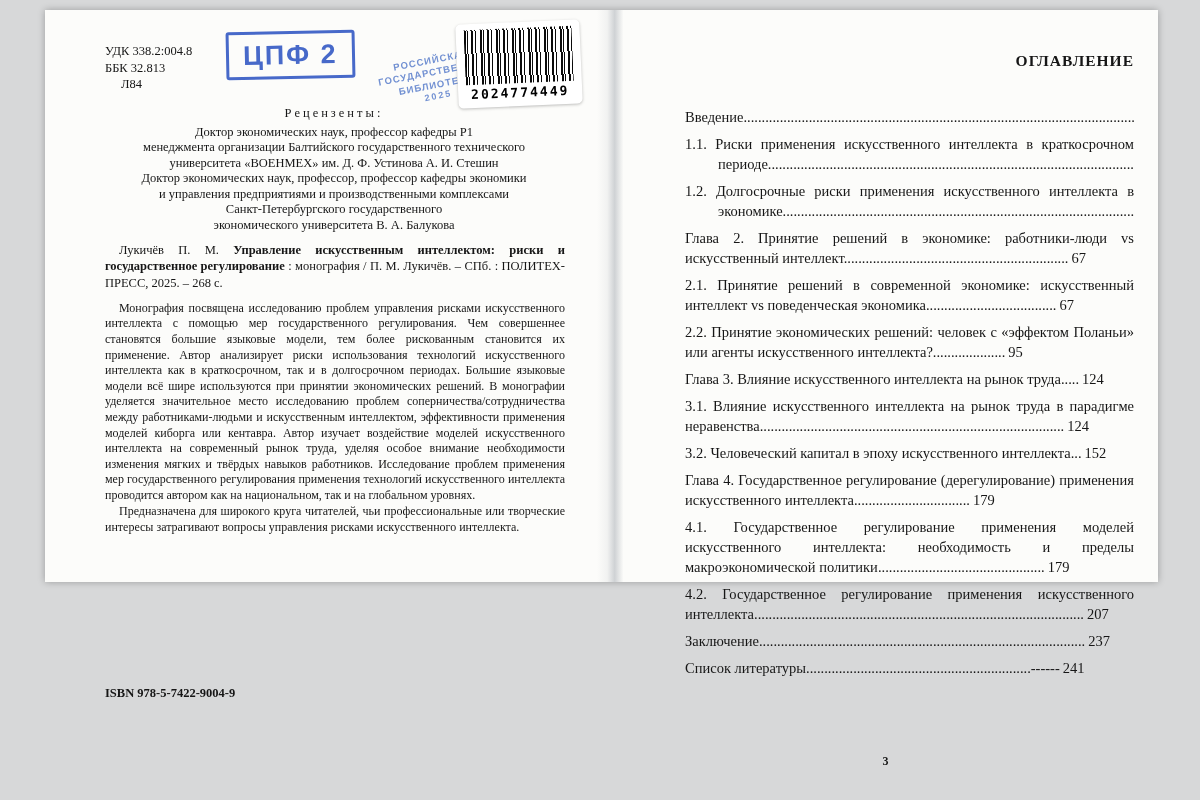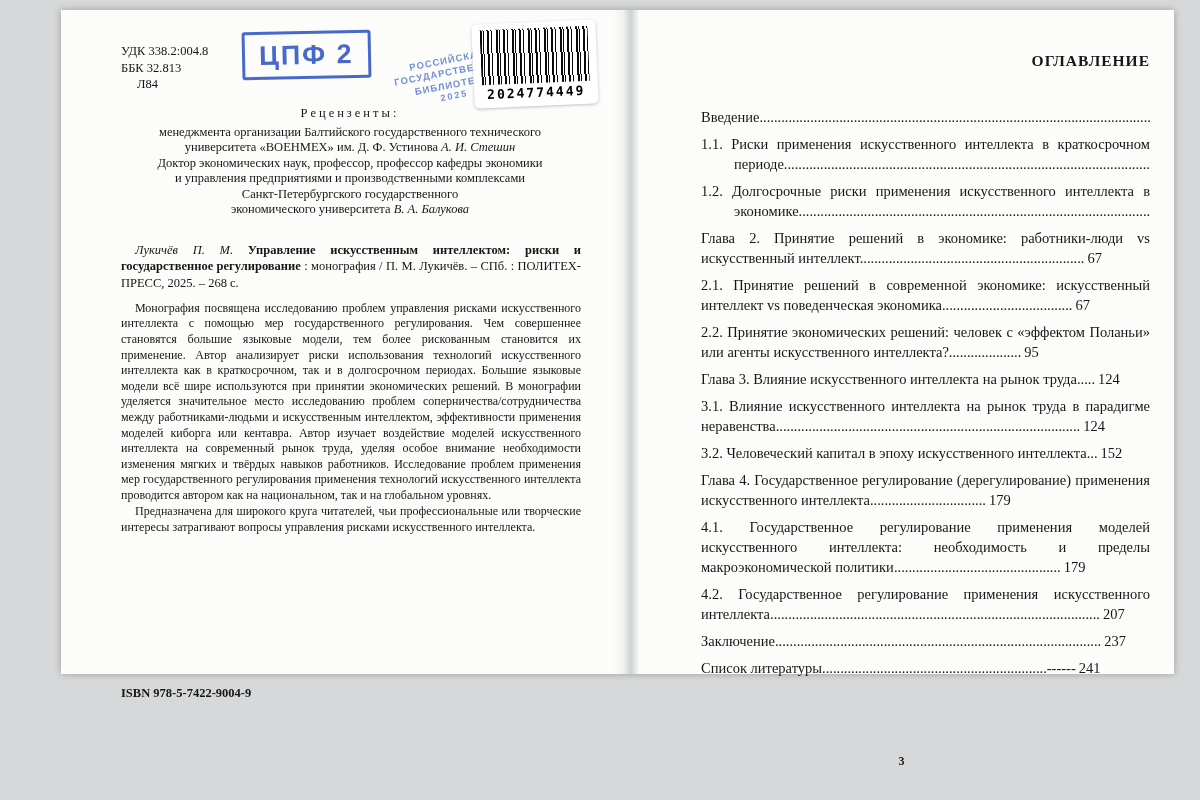--- a/index.html
+++ b/index.html
@@ -6,24 +6,23 @@
   body{
     width:1200px;height:800px;
     background:#d7d8d9;
     font-family:"Liberation Serif", serif;
     color:#161616;
     position:relative;
     overflow:hidden;
   }
   .spread{
     position:absolute;left:45px;top:10px;
-    width:1113px;height:664px;
+    width:1113px;height:572px;
     background:#fcfcfa;
     box-shadow:0 0 7px rgba(0,0,0,.28);
-    margin-left:16px;
   }
   .gutter{
     position:absolute;left:552px;top:0;width:34px;height:100%;
     background:linear-gradient(90deg, rgba(0,0,0,0) 0%, rgba(100,110,125,.07) 30%, rgba(90,100,115,.28) 52%, rgba(255,255,255,0) 78%);
     pointer-events:none;
   }
   .page{position:absolute;top:0;height:100%;}
   .page-left{left:0;width:560px;}
   .page-right{left:568px;width:545px;}
 
@@ -64,21 +63,21 @@
       #0a0a0a 7px 9px,#fff 9px 11px,
       #0a0a0a 11px 12px,#fff 12px 16px);
   }
   .barcode .num{
     font-family:"DejaVu Sans Mono", monospace;
     font-weight:bold;font-size:13px;letter-spacing:2px;
     margin-top:2px;color:#000;
   }
   .reviewers{position:absolute;left:58px;right:40px;top:96px;text-align:center;font-size:12.5px;line-height:1.24;}
   .reviewers .rev-h{letter-spacing:3px;margin-bottom:3px;}
-  .it{font-style:italic;}
+  .it{}
   .bd{font-weight:bold;}
   .main-text{position:absolute;left:60px;right:40px;top:232px;}
   .biblio{font-size:12.5px;line-height:1.3;text-align:justify;text-indent:14px;margin:0 0 10px 0;}
   .ann{font-size:12px;line-height:1.3;text-align:justify;text-indent:14px;margin:0;}
   .ann + .ann{margin-top:1px;}
   .author-note{margin-top:13px;}
   .copyright{position:absolute;left:325px;top:618px;font-size:12px;line-height:1.3;}
   .copyright p{margin:0;padding-left:17px;text-indent:-17px;}
   .isbn{position:absolute;left:60px;top:676px;font-size:12.5px;font-weight:bold;}
 
@@ -116,20 +115,21 @@
       <div class="yr">2025</div>
     </div>
 
     <div class="barcode">
       <div class="bars"></div>
       <div class="num">2024774449</div>
     </div>
 
     <div class="reviewers">
       <div class="rev-h">Рецензенты:</div>
+      <div>Доктор экономических наук, профессор кафедры Р1</div>
       <div>менеджмента организации Балтийского государственного технического</div>
       <div><span>университета «ВОЕНМЕХ» им. Д. Ф. Устинова </span><span class="it">А. И. Стешин</span></div>
       <div>Доктор экономических наук, профессор, профессор кафедры экономики</div>
       <div>и управления предприятиями и производственными комплексами</div>
       <div>Санкт-Петербургского государственного</div>
       <div><span>экономического университета </span><span class="it">В. А. Балукова</span></div>
     </div>
 
     <div class="main-text">
       <p class="biblio"><span class="it">Лукичёв П. М.</span><span class="bd"> Управление искусственным интеллектом: риски и государственное регулирование</span><span> : монография / П. М. Лукичёв. – СПб. : ПОЛИТЕХ-ПРЕСС, 2025. – 268 с.</span></p>

